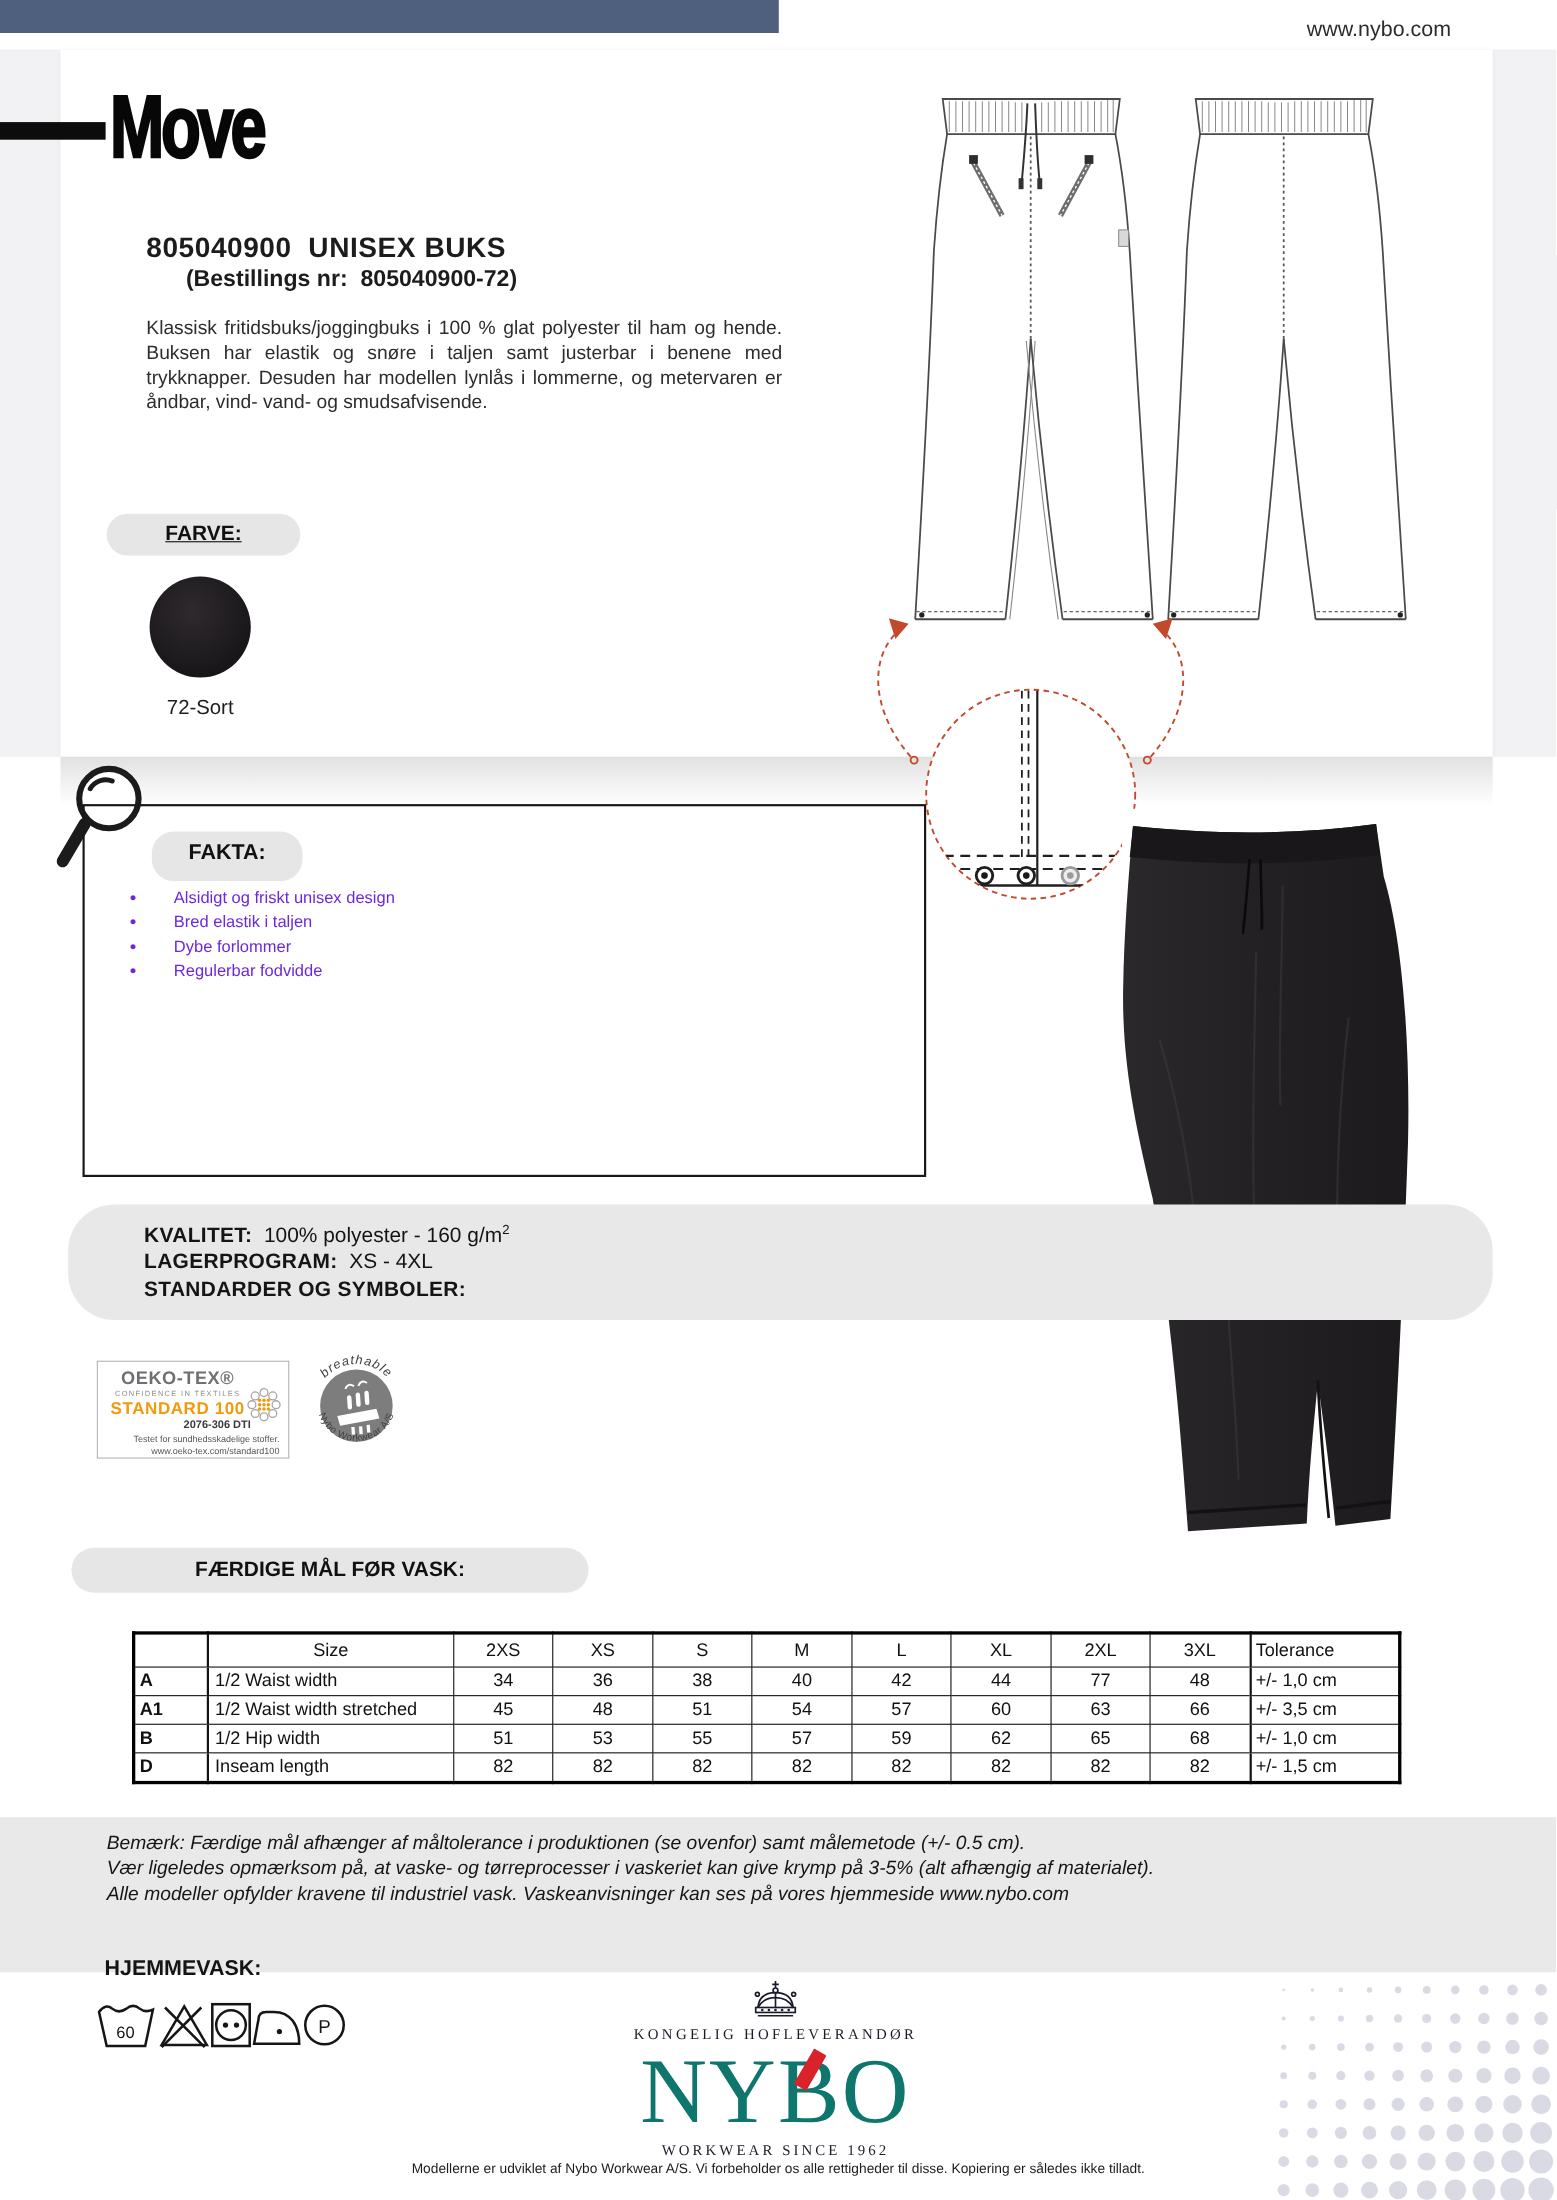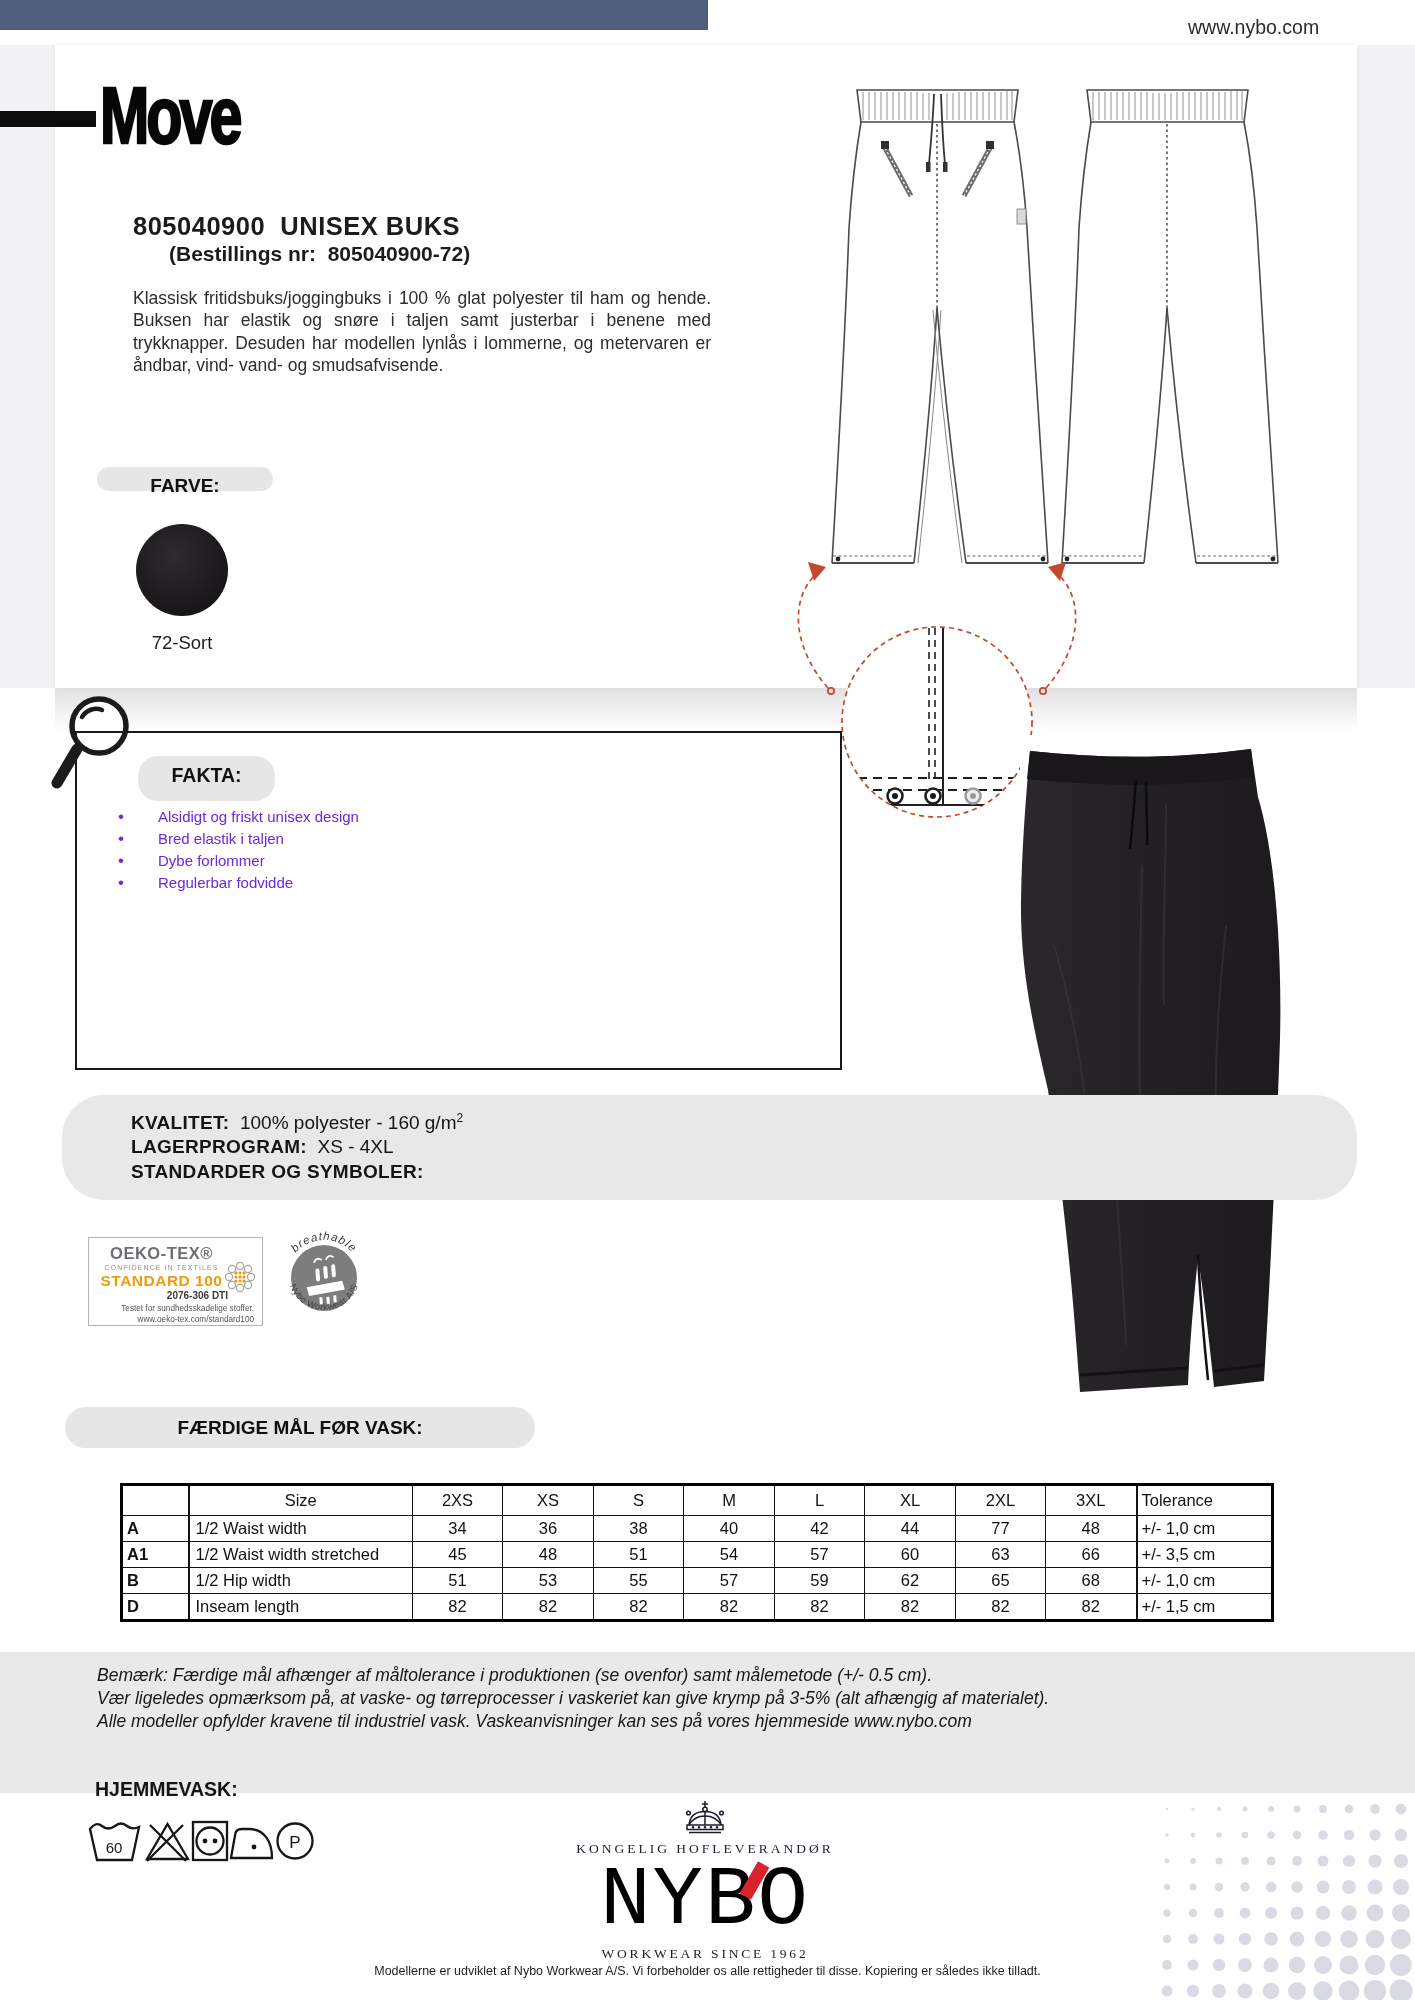--- a/index.html
+++ b/index.html
@@ -17,21 +17,21 @@
   .cardshadow{left:55px;top:688px;width:1302px;height:44px;background:linear-gradient(#c9c9c9,rgba(255,255,255,0));opacity:.55;}
 
   .movebar{left:0;top:111px;width:96px;height:16px;background:#0c0c0c;}
   .movelogo{left:100px;top:76px;font-size:80px;font-weight:900;letter-spacing:-4px;color:#070707;transform:scaleX(.74);transform-origin:left top;-webkit-text-stroke:2.5px #070707;line-height:1;}
 
   .title{left:133px;top:212px;font-size:25.5px;font-weight:bold;color:#1c1c1c;letter-spacing:.5px;white-space:pre-wrap;}
   .orderno{left:133px;top:242px;font-size:21px;font-weight:bold;color:#1c1c1c;white-space:pre-wrap;margin-left:36px;}
   .desc{left:133px;top:287px;width:578px;font-size:17.5px;line-height:22.3px;color:#2d2d2d;text-align:justify;}
 
   .pill{background:#e6e6e7;border-radius:20px;font-weight:bold;color:#111;text-align:center;}
-  .farvepill{left:97px;top:467px;width:176px;height:24px;font-size:19px;line-height:38px;}
+  .farvepill{left:97px;top:467px;width:176px;height:38px;font-size:19px;line-height:38px;text-decoration:underline;}
   .swatch{left:136px;top:524px;width:92px;height:92px;border-radius:50%;background:radial-gradient(circle at 42% 35%,#2e2a2d,#191619 72%);}
   .swatchlabel{left:122px;top:632px;width:120px;text-align:center;font-size:18.5px;color:#1e1e1e;}
 
   
   .faktabox{left:75px;top:731px;width:763px;height:335px;border:2px solid #191919;}
   .faktapill{left:138px;top:756px;width:137px;height:45px;font-size:19.5px;line-height:39px;}
   .fakta-list{left:112px;top:806px;width:500px;list-style:none;margin:0;padding:0;font-size:15px;color:#6d28d9;}
   .fakta-list li{height:22px;line-height:22px;padding-left:46px;position:relative;}
   .fakta-list li::before{content:"•";position:absolute;left:6px;top:0;font-size:17px;}
 
@@ -66,21 +66,21 @@
 
   
   .noteband{left:0;top:1652px;width:1415px;height:141px;background:#e9e9ea;}
   .notetext{left:97px;top:1664px;font-size:17.5px;font-style:italic;line-height:23.2px;color:#161616;}
 
   .carelabel{left:95px;top:1778px;font-size:19.5px;font-weight:bold;color:#141414;}
 
   
   .nybo{left:465px;top:1800px;width:480px;text-align:center;color:#1b1b2a;}
   .nybo .crest{font-family:"Liberation Serif",serif;font-size:13.5px;letter-spacing:3px;margin-top:3px;}
-  .nyboname{position:relative;display:inline-block;font-family:Liberation Mono, monospace;font-size:84px;line-height:1;letter-spacing:2px;color:#000000;margin-top:2px;}
+  .nyboname{position:relative;display:inline-block;font-family:Liberation Serif, serif;font-size:84px;line-height:1;letter-spacing:2px;color:#0f766e;margin-top:2px;}
   .nybored{position:absolute;left:148px;top:3px;width:13px;height:37px;background:#d8232a;transform:rotate(30deg);border-radius:1px;}
   .nybo .tagline{font-family:"Liberation Serif",serif;font-size:13.5px;letter-spacing:2.8px;margin-top:3px;}
 
   .footer{left:0;top:1964px;width:1415px;text-align:center;font-size:12.5px;color:#1d1d1d;}
 
   svg{display:block;}
 </style>
 </head>
 <body>
 

